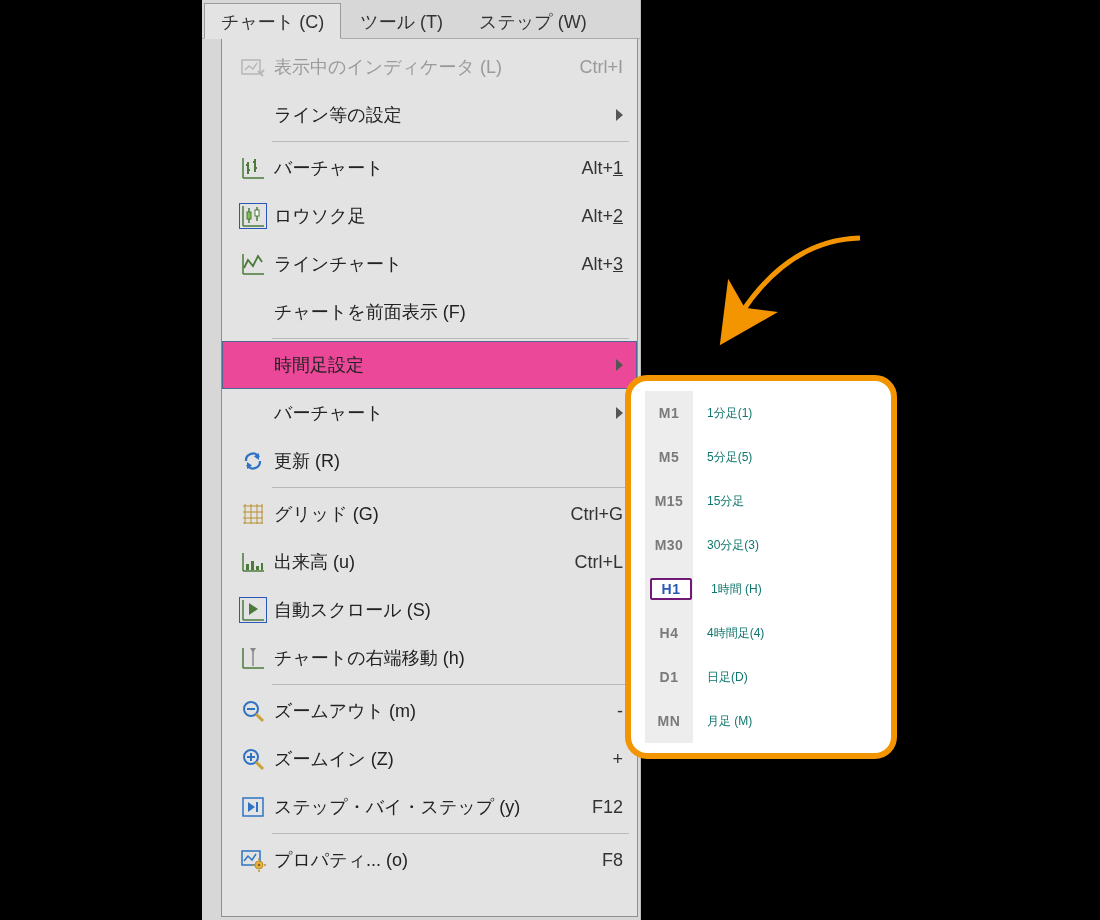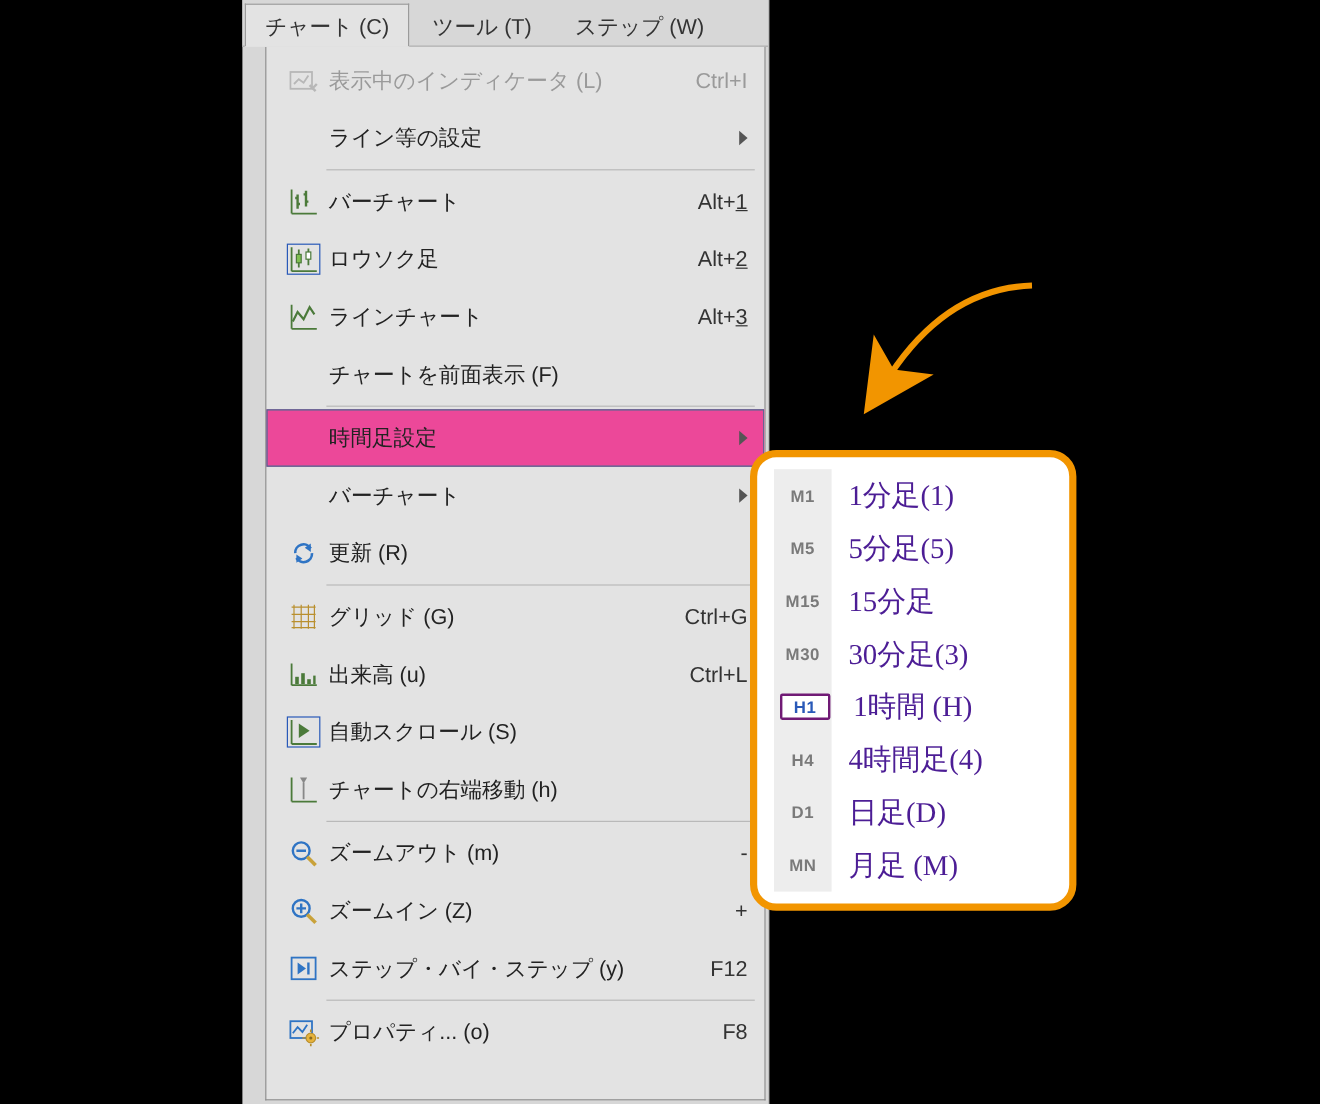--- a/index.html
+++ b/index.html
@@ -157,23 +157,22 @@
   .sub-item .code {
     width: 48px;
     text-align: center;
     font-size: 14px;
     color: #7a7a7a;
     font-weight: 600;
     letter-spacing: 0.5px;
   }
   .sub-item .sublabel {
     padding-left: 14px;
-    font-size: 24px;
-    color: #4c1d95;
-    font-family: Liberation Serif, serif;
+    font-size: 12px;
+    color: #0f766e;
   }
   .sub-item.selected .code {
     border: 2px solid #701a75;
     color: #2959b8;
     background: #fff;
     width: 38px;
     margin-left: 5px;
     margin-right: 5px;
     border-radius: 2px;
     padding: 1px 0;

